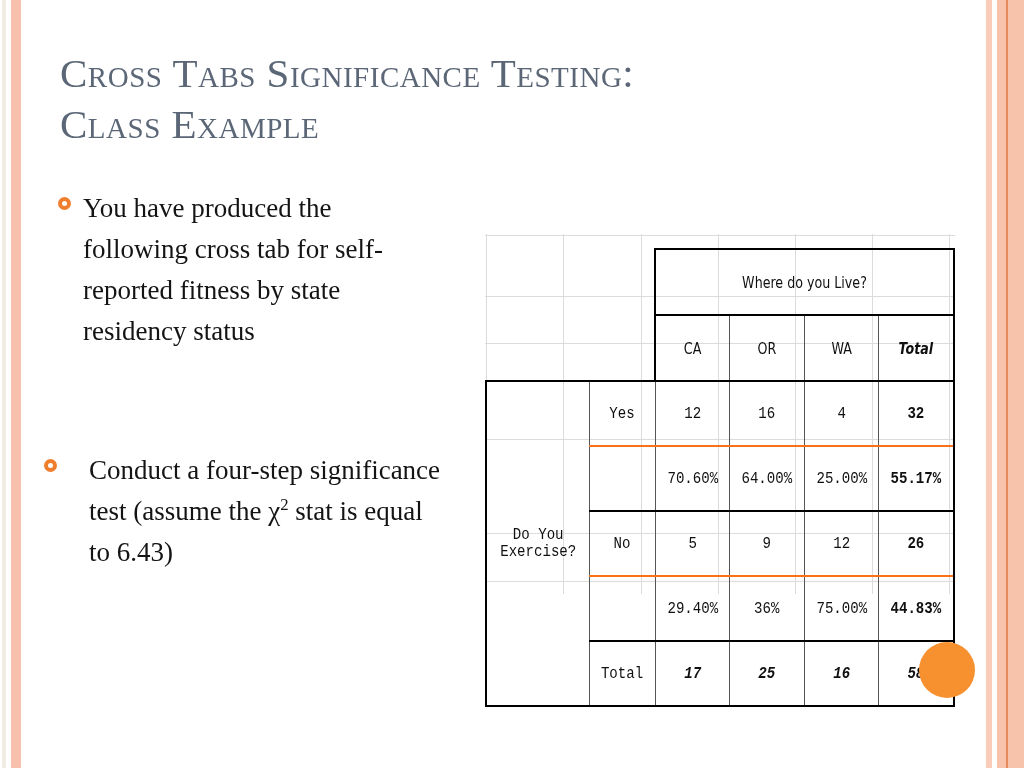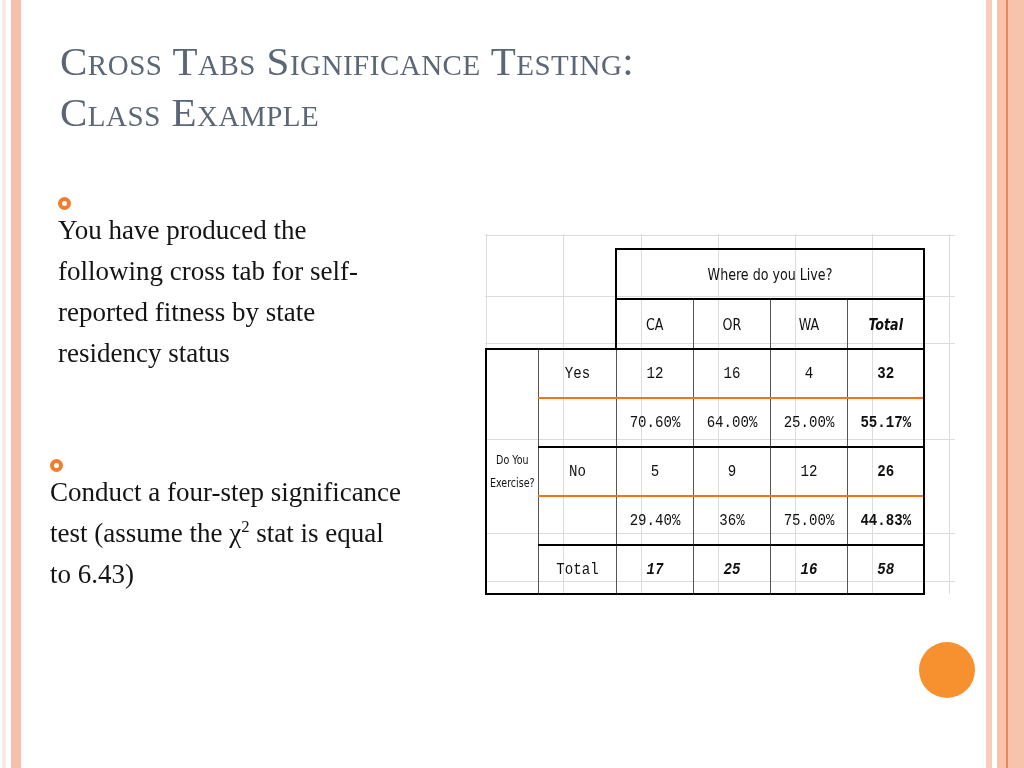--- a/index.html
+++ b/index.html
@@ -23,41 +23,40 @@
 
   #right-stripe-a     { left: 986px; width: 6px;  background: #f9cdb9; }
   #right-stripe-b     { left: 997px; width: 9px;  background: #f9c3ab; }
   #right-line-accent  { left: 1006px;width: 2px;  background: #e8895c; }
   #right-block        { left: 1008px;width: 16px; background: #f8c3ab; }
 
   
   #slide-title {
     position: absolute;
     left: 60px;
-    top: 36px;
+    top: 48px;
     width: 780px;
     color: #5b6777;
     font-family: "Liberation Serif", "DejaVu Serif", serif;
     font-size: 41px;
     line-height: 51px;
     font-variant: small-caps;
     letter-spacing: 0.5px;
     white-space: pre-line;
   }
 
   
   .bullet-row {
     position: absolute;
     display: flex;
     align-items: flex-start;
     width: 400px;
-    flex-direction: column;
   }
   #bullet-1 { left: 58px; top: 188px; }
-  #bullet-2 { left: 50px; top: 450px; }
+  #bullet-2 { left: 44px; top: 450px; justify-content: space-between; }
 
   .bullet-marker {
     flex: 0 0 auto;
     width: 13px;
     height: 13px;
     border: 4px solid #ef7f2e;
     border-radius: 50%;
     box-sizing: border-box;
     margin-top: 9px;
     margin-right: 12px;
@@ -91,21 +90,21 @@
     left: 0;
     top: 14px;
     border-collapse: collapse;
     font-family: "DejaVu Sans Condensed", "Liberation Sans Narrow", "Liberation Sans", sans-serif;
     font-size: 16px;
     color: #101010;
     table-layout: fixed;
     background: transparent;
   }
   #crosstab-table td {
-    padding: 0;
+    padding: 8px;
     text-align: center;
     vertical-align: middle;
     font-stretch: condensed;
     transform-origin: center;
   }
   .cell-inner { display: block; transform: scaleX(0.88); }
 
   
   .col-corner1 { width: 50px; }
   .col-corner2 { width: 78px; }
@@ -119,22 +118,23 @@
   .bt-thin  { border-top: 2px solid #f97316; }
   .br-thin  { border-right: 1px solid #555; margin-top: 16px; }
 
   .h-tall   { height: 48px; }
   .h-row    { height: 47px; font-family: Liberation Mono, monospace; }
 
   .b-bold   { font-weight: bold; }
   .b-ital   { font-style: italic; font-weight: bold; }
 
   #rowhead-question {
-    line-height: 23px;
-    font-size: 12px;
+    line-height: 17px;
+    font-size: 16px;
+    font-family: Liberation Mono, monospace;
   }
   .nowrap { white-space: pre-line; }
 
   
   #accent-dot {
     position: absolute;
     left: 919px;
     top: 642px;
     width: 56px;
     height: 56px;

